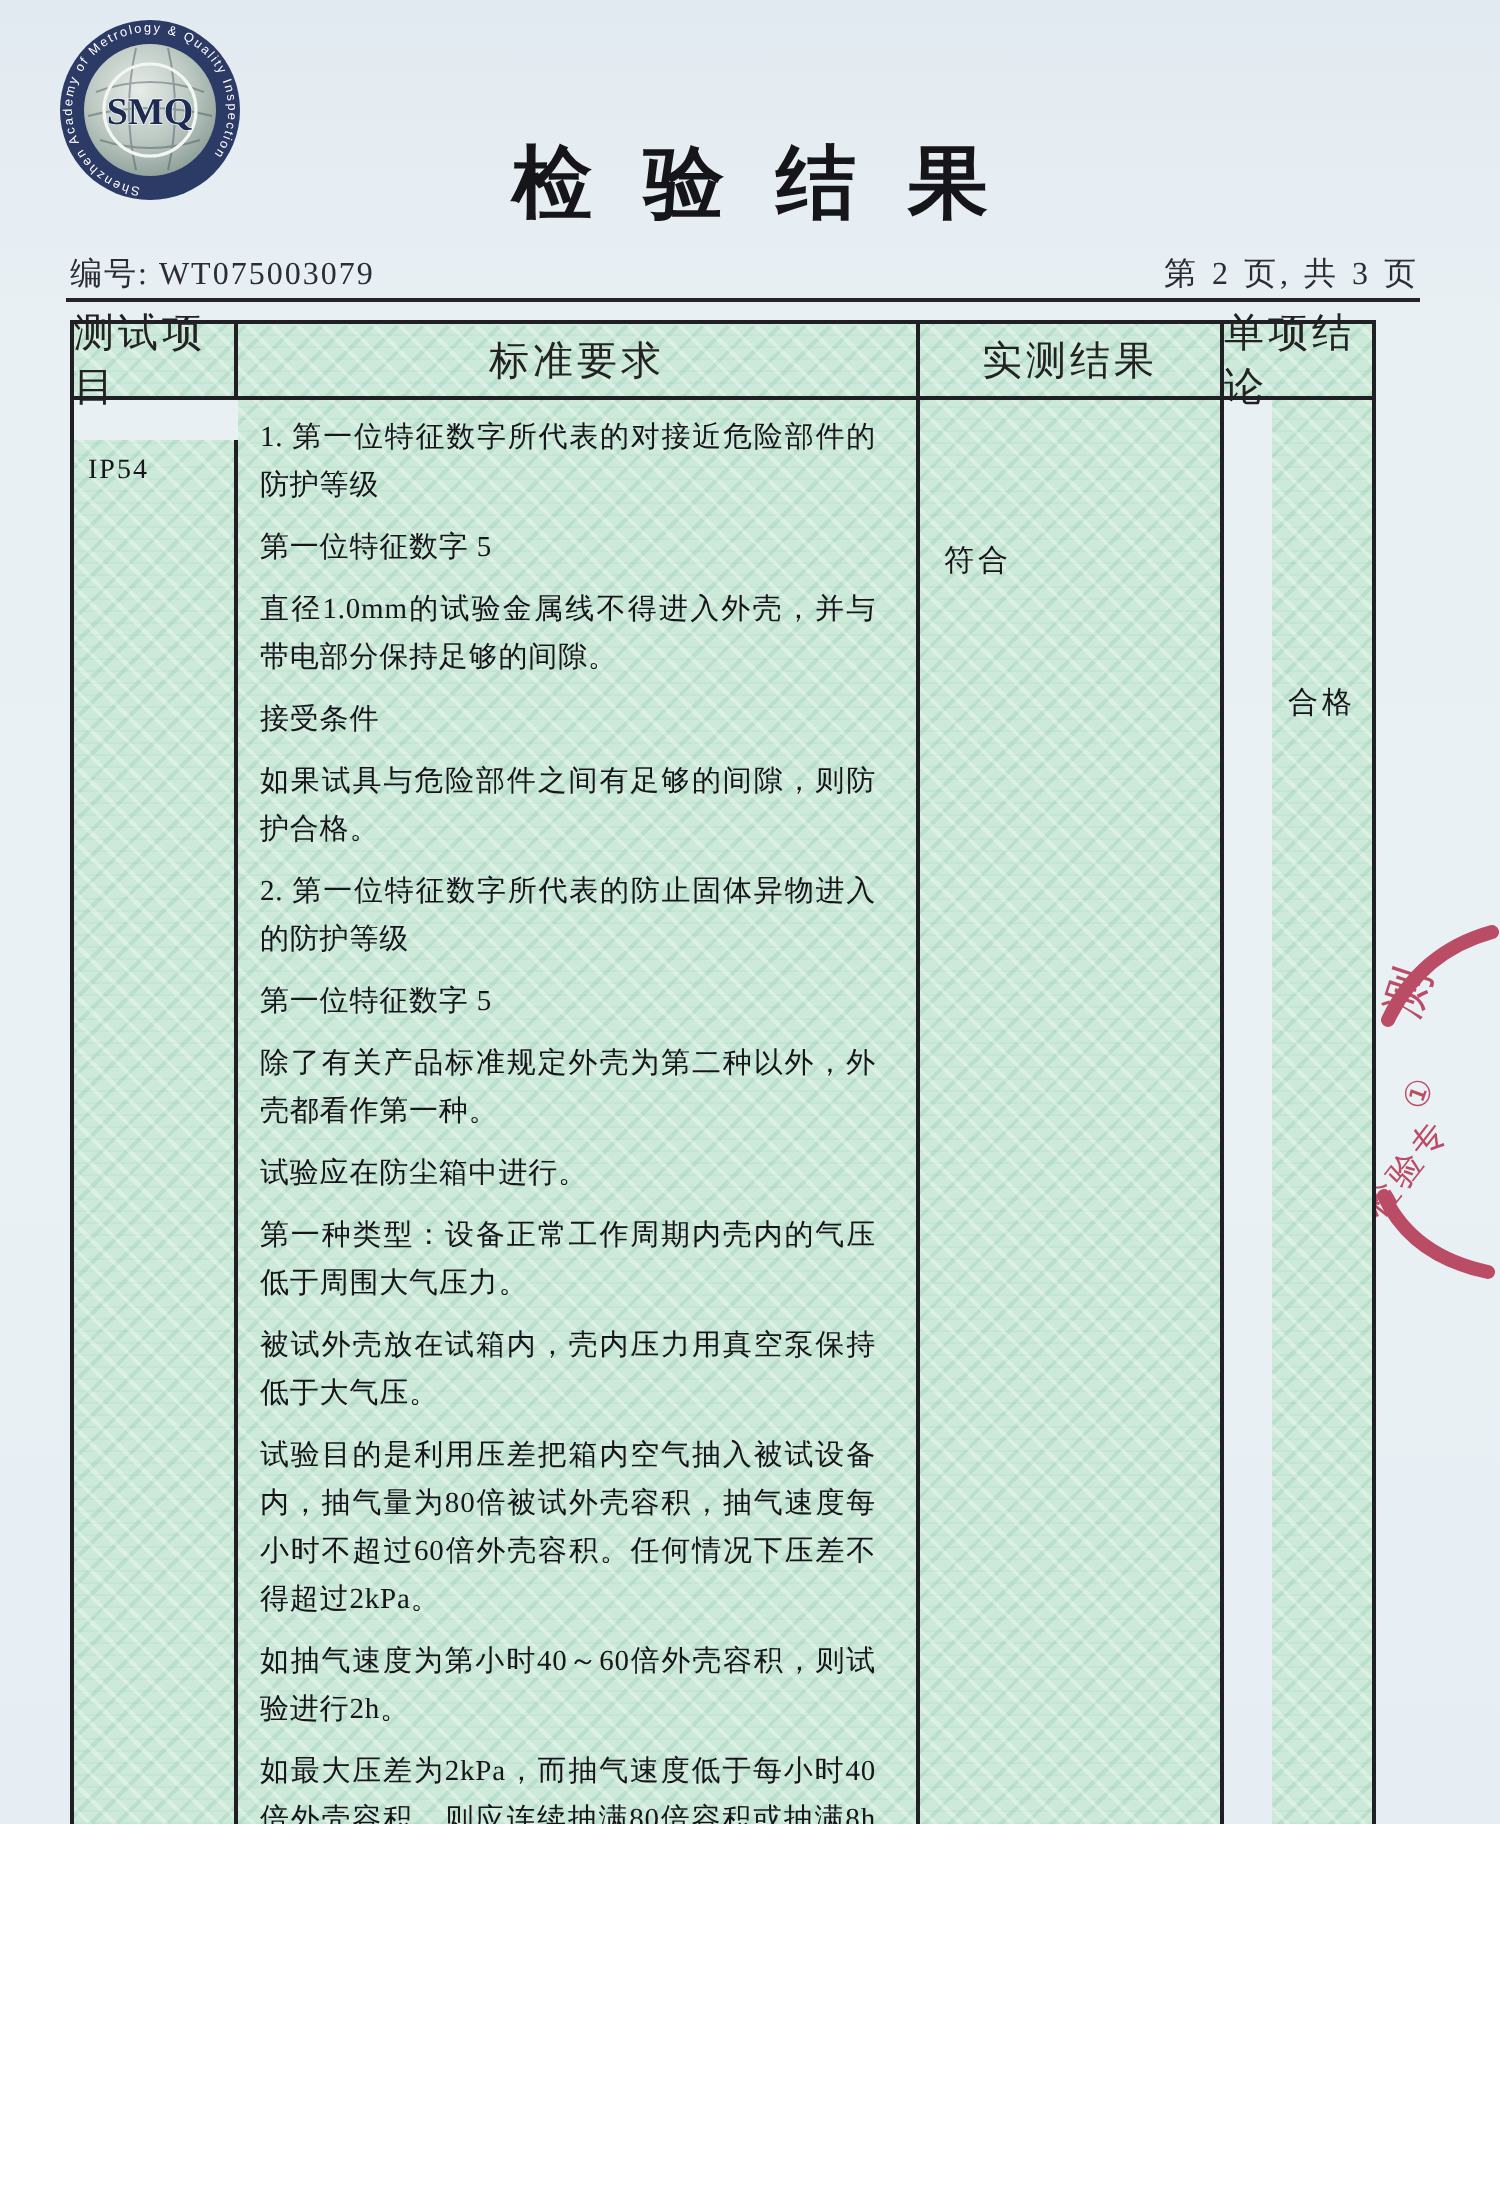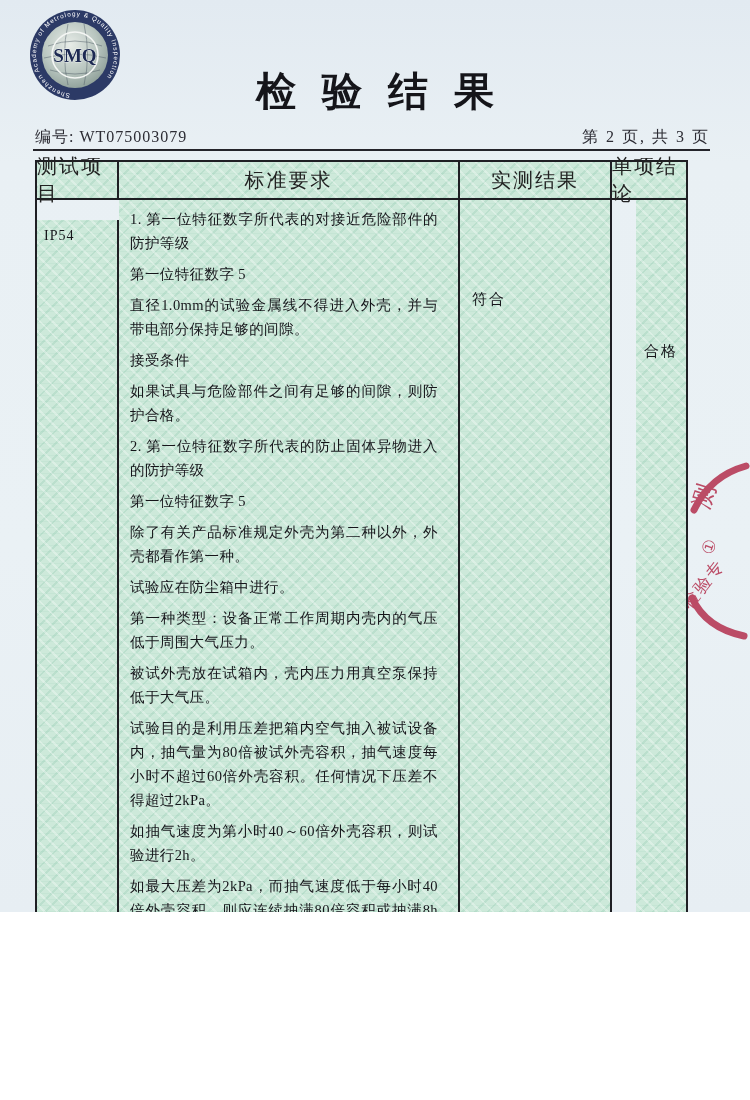--- a/index.html
+++ b/index.html
@@ -24,21 +24,21 @@
           repeating-linear-gradient(45deg,rgba(255,255,255,.30) 0 2px,transparent 2px 9px),
           repeating-linear-gradient(-45deg,rgba(140,198,172,.28) 0 2px,transparent 2px 9px),
           repeating-linear-gradient(0deg,rgba(168,214,193,.22) 0 1px,transparent 1px 6px);}
   .cell.vr{border-right:2px solid #1f1f24;}
   .cell.hdr{border-bottom:2px solid #1f1f24;display:flex;align-items:center;justify-content:center;
             font-size:20px;color:#222;letter-spacing:2px;}
   .cell-item{padding:8px 4px 0 7px;font-size:14px;color:#15151a;letter-spacing:1px;margin-top:20px;}
   .cell-req{padding:7px 20px 0 11px;font-size:14.5px;color:#15151a;line-height:24px;
             letter-spacing:.4px;text-align:justify;}
   .cell-req p{margin:0 0 7px;}
-  .cell-meas{padding:90px 0 0 12px;font-size:15px;color:#15151a;letter-spacing:2px;}
+  .cell-meas{padding:71px 0 0 12px;font-size:15px;color:#15151a;letter-spacing:2px;}
   .cell-conc{padding:142px 0 0 0;font-size:15px;color:#15151a;letter-spacing:2px;text-align:center;margin-left:24px;}
   
   .bot-rule1{position:absolute;left:30px;top:1028px;width:684px;height:1.6px;background:#2a2a30;}
   .bot-rule2{position:absolute;left:30px;top:1033px;width:684px;height:1.4px;background:#3a3a40;}
   .foot-label{position:absolute;font-size:16px;color:#24242a;letter-spacing:2px;}
   .fl-inspector{left:48px;top:1053px;}
   .fl-reviewer{left:384px;top:1053px;}
   .signature{position:absolute;font-family:"DejaVu Serif","Liberation Serif",serif;
              font-style:italic;font-weight:700;color:#1c1c22;white-space:nowrap;}
   .sig-inspector{left:130px;top:1030px;font-size:44px;transform:rotate(-7deg) skewX(-8deg);}

